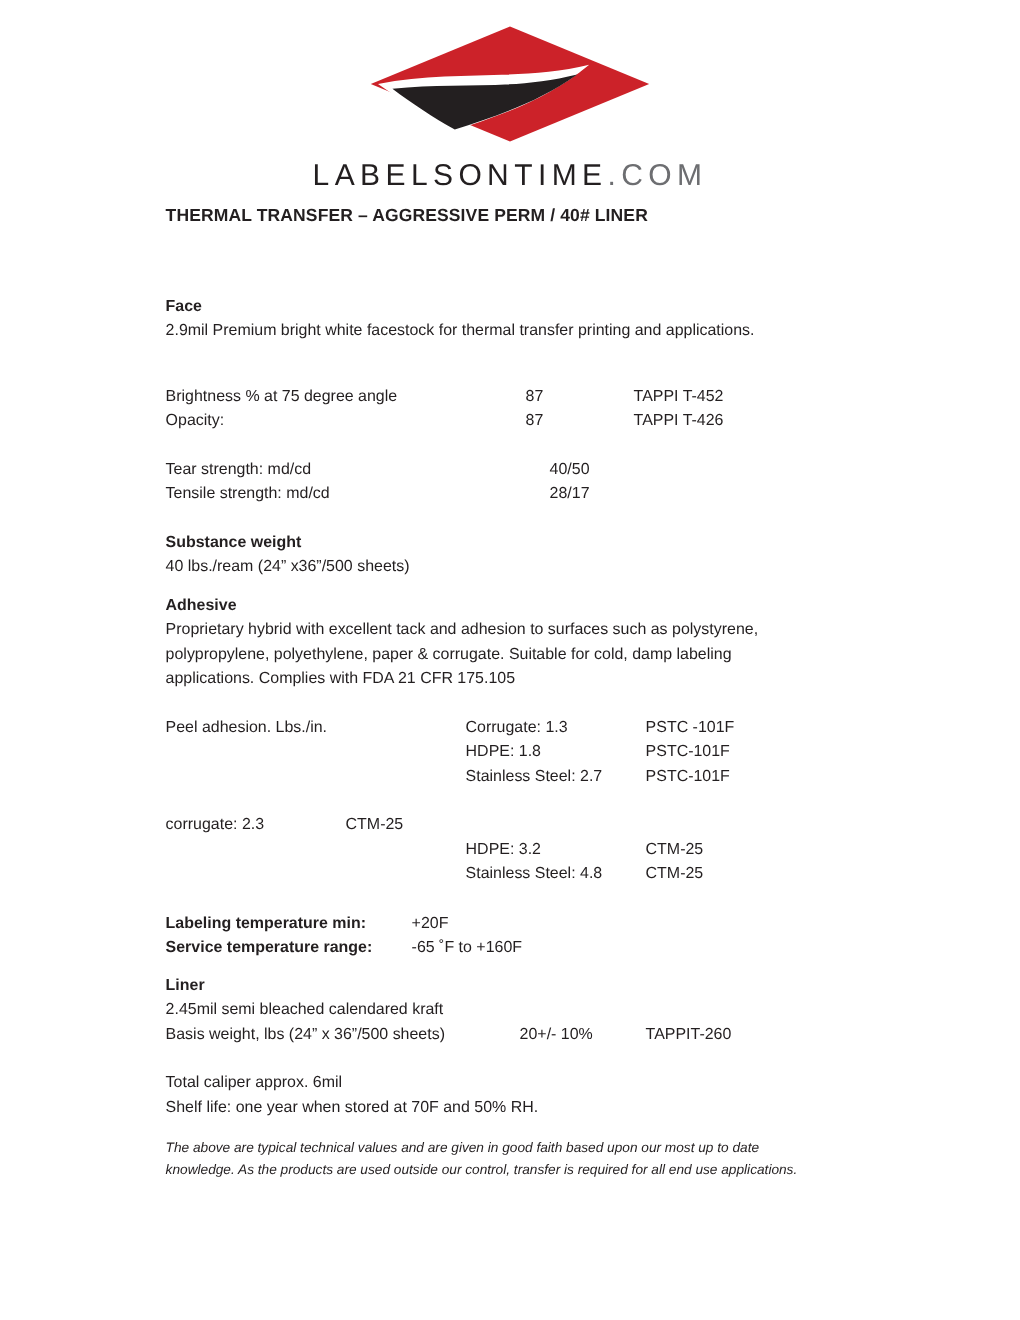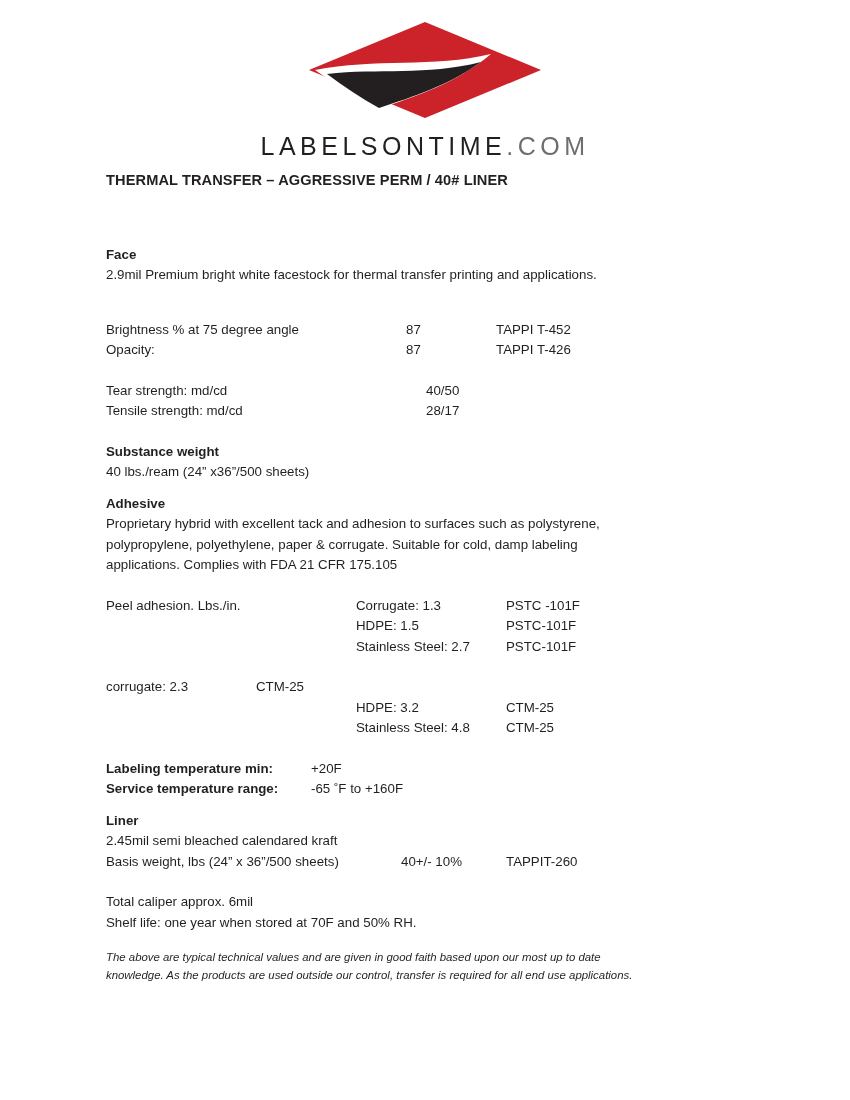--- a/index.html
+++ b/index.html
@@ -45,21 +45,21 @@
     font-weight: 400;
   }
   .logo-wordmark .dim {
     color: #6d6e71;
   }
 
   
   .doc {
     position: absolute;
     top: 170px;
-    left: 106px;
+    left: 138px;
     width: 620px;
     font-size: 13.3px;
     line-height: 20.5px;
   }
   .title {
     font-weight: bold;
     font-size: 14.6px;
     letter-spacing: 0.1px;
     margin: 0 0 54px 0;
   }
@@ -172,21 +172,21 @@
 
     <div class="gap-m"></div>
 
     <div class="row row2">
       <div class="c-label">Peel adhesion. Lbs./in.</div>
       <div class="c-val">Corrugate: 1.3</div>
       <div class="c-std">PSTC -101F</div>
     </div>
     <div class="row row2">
       <div class="c-label"></div>
-      <div class="c-val">HDPE: 1.5</div>
+      <div class="c-val">HDPE: 1.8</div>
       <div class="c-std">PSTC-101F</div>
     </div>
     <div class="row row2">
       <div class="c-label"></div>
       <div class="c-val">Stainless Steel: 2.7</div>
       <div class="c-std">PSTC-101F</div>
     </div>
 
     <div class="gap-m"></div>
 
@@ -213,21 +213,21 @@
     <div class="temp-row t2">
       <span class="lbl">Service temperature range:</span><span class="val">-65 ˚F  to +160F</span>
     </div>
 
     <div class="gap-s"></div>
 
     <div class="sec-head">Liner</div>
     <div class="para">2.45mil semi bleached calendared kraft</div>
     <div class="row liner-row">
       <div class="c-label">Basis weight, lbs (24” x 36”/500 sheets)</div>
-      <div class="c-val">40+/- 10%</div>
+      <div class="c-val">20+/- 10%</div>
       <div class="c-std">TAPPIT-260</div>
     </div>
 
     <div class="gap-m"></div>
 
     <div class="para">Total caliper approx. 6mil</div>
     <div class="para">Shelf life: one year when stored at 70F and 50% RH.</div>
 
     <div class="disclaimer">
       <div>The above are typical technical values and are given in good faith based upon our most up to date</div>

